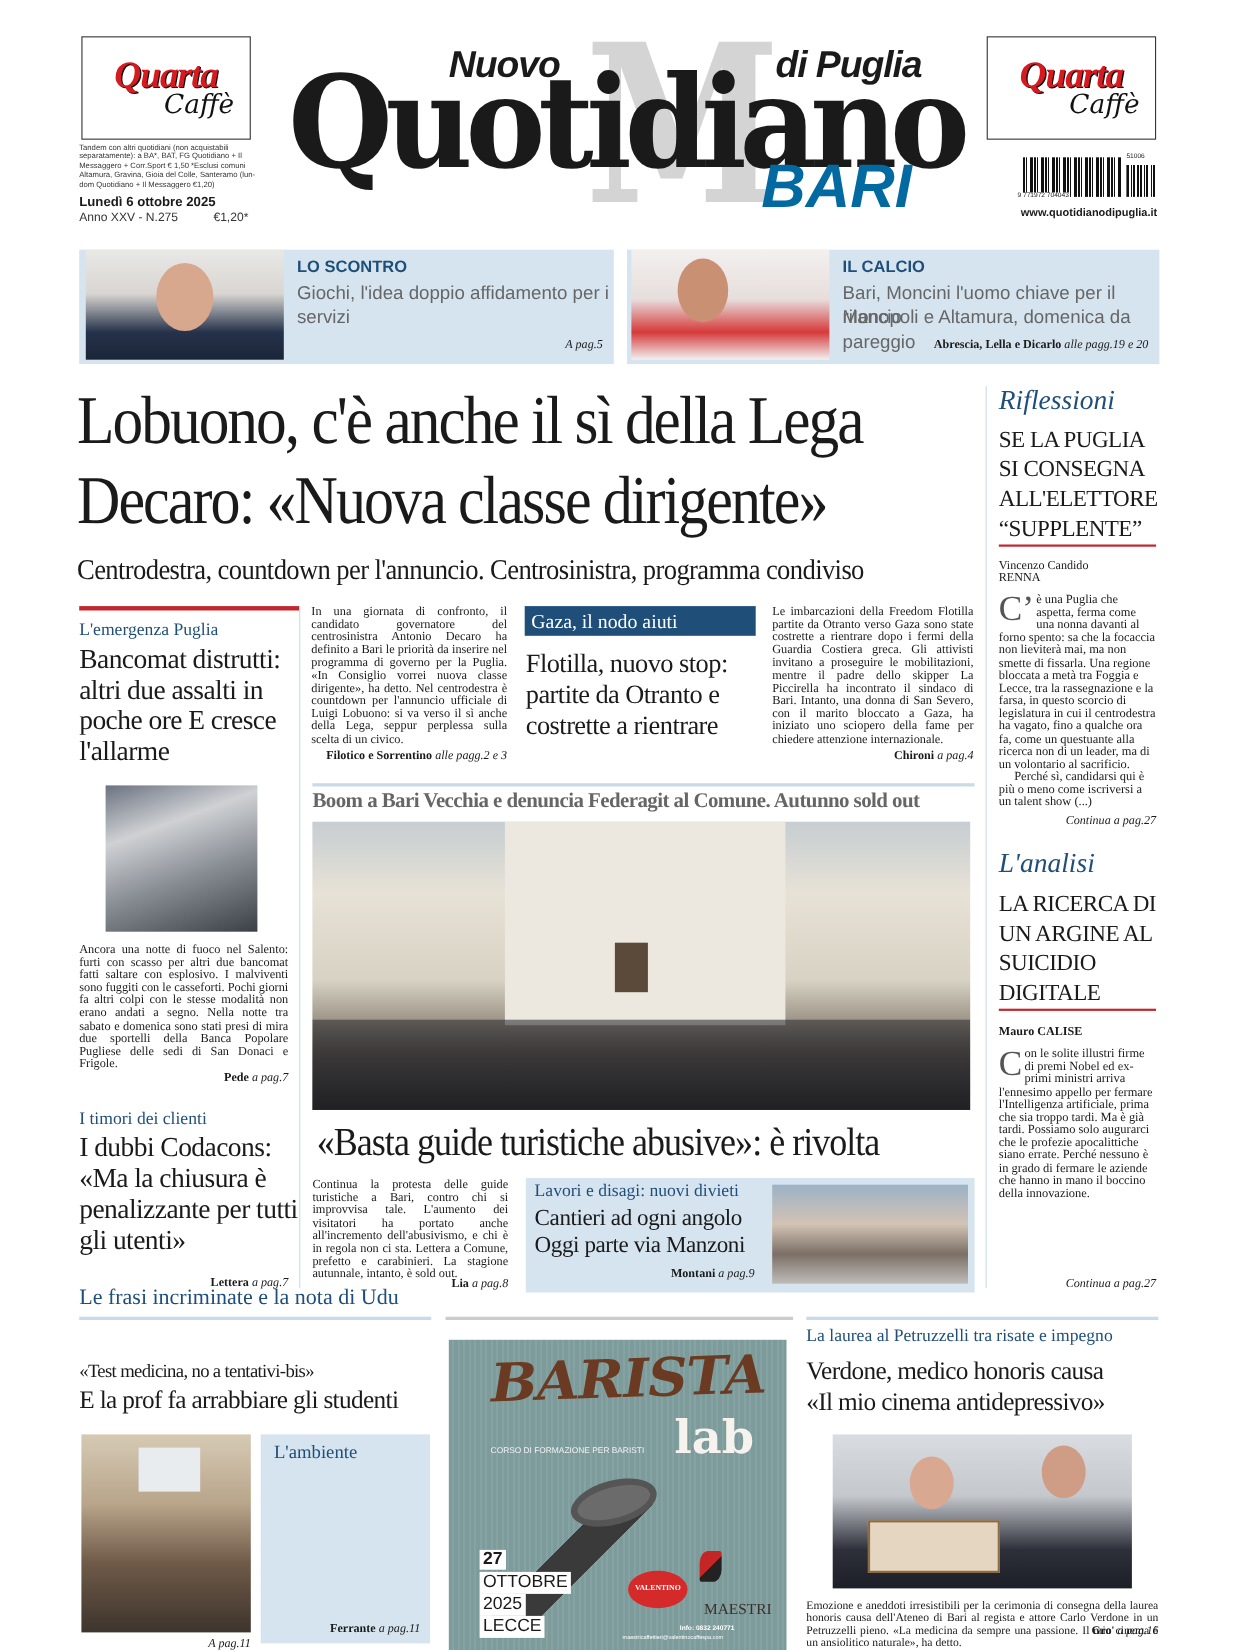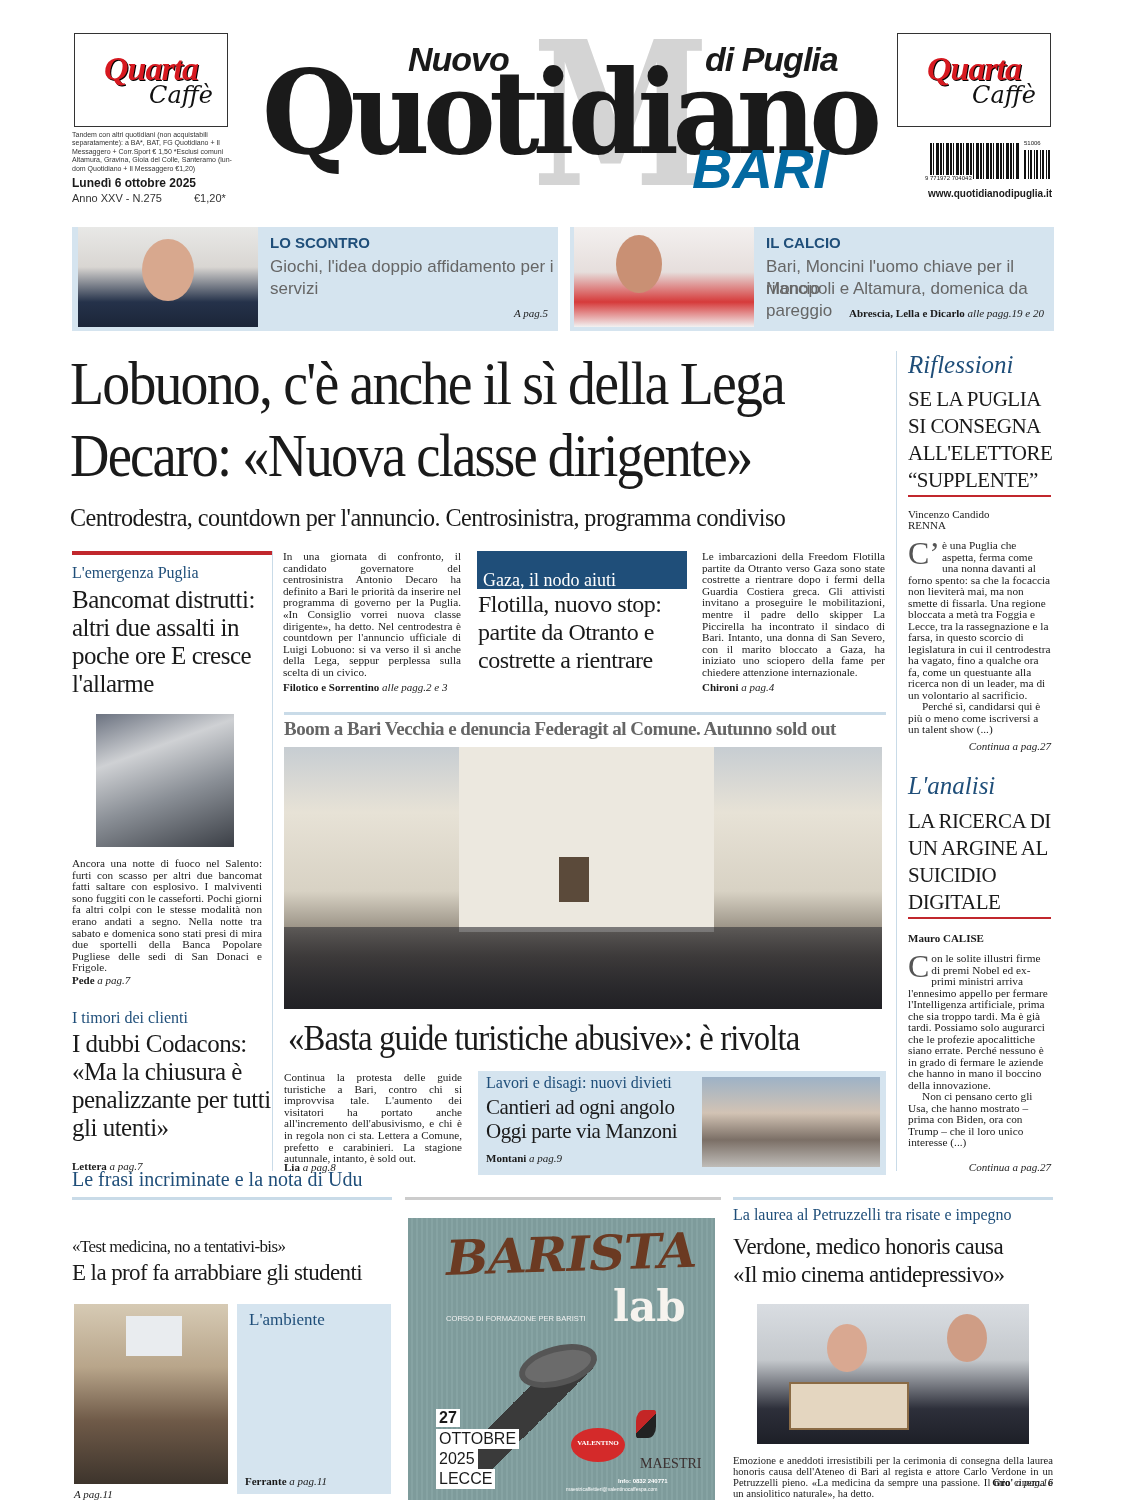--- a/index.html
+++ b/index.html
@@ -3,21 +3,21 @@
 <meta charset="utf-8">
 <style>
 *{box-sizing:border-box;margin:0;padding:0}
 body{width:1123px;height:1500px;background:#fff;position:relative;overflow:hidden;font-family:"Liberation Serif","DejaVu Serif",serif;color:#1a1a1a}
 .abs{position:absolute}
 .sans{font-family:"Liberation Sans","DejaVu Sans",sans-serif}
 .cond{font-family:"Liberation Sans Narrow","Liberation Sans",sans-serif}
 .blue{color:#1f4e79}
 .kicker{color:#1f4e79;font-size:16px}
 .body{font-size:11.2px;line-height:11.6px;text-align:justify;hyphens:auto}
-.ref{font-size:11px;text-align:left}
+.ref{font-size:11px;text-align:right}
 .ref b{font-weight:bold}
 .ref i{font-style:italic}
 
 .ad-box{border:1px solid #333;background:#fff;display:flex;flex-direction:column;align-items:center;justify-content:center}
 .quarta{font-family:"Liberation Serif",serif;font-weight:bold;font-style:italic;color:#d71920;font-size:34px;line-height:30px;text-shadow:1px 1px 0 #000;letter-spacing:-1px}
 .caffe{font-family:"DejaVu Serif",serif;font-style:italic;font-size:24px;line-height:22px;margin-left:60px;color:#111}
 .photo{background:#bbb;overflow:hidden}
 .lightblue{background:#d5e4ef}
 .rule-red{height:4px;background:#c1272d}
 .rule-blue{height:3px;background:#c9dbe8}
@@ -69,21 +69,21 @@
   <div class="abs ref" style="right:10px;top:80px"><b>Abrescia, Lella e Dicarlo</b> <i>alle pagg.19 e 20</i></div>
 </div>
 
 <div class="abs" style="left:70px;top:350px;font-size:62px;line-height:66px;letter-spacing:-2px;transform:scaleX(0.9);transform-origin:left;white-space:nowrap">Lobuono, c'è anche il sì della Lega</div>
 <div class="abs" style="left:70px;top:422px;font-size:62px;line-height:66px;letter-spacing:-2px;transform:scaleX(0.88);transform-origin:left;white-space:nowrap">Decaro: «Nuova classe dirigente»</div>
 <div class="abs" style="left:70px;top:502px;font-size:26px;line-height:32px;letter-spacing:-0.6px;white-space:nowrap;transform:scaleX(0.93);transform-origin:left">Centrodestra, countdown per l'annuncio. Centrosinistra, programma condiviso</div>
 
 <div class="abs body" style="left:283px;top:551px;width:178px">In una giornata di confronto, il candidato governatore del centrosinistra Antonio Decaro ha definito a Bari le priorità da inserire nel programma di governo per la Puglia. «In Consiglio vorrei nuova classe dirigente», ha detto. Nel centrodestra è countdown per l'annuncio ufficiale di Luigi Lobuono: si va verso il sì anche della Lega, seppur perplessa sulla scelta di un civico.</div>
 <div class="abs ref" style="left:283px;top:681px;width:178px"><b>Filotico e Sorrentino</b> <i>alle pagg.2 e 3</i></div>
 
-<div class="abs" style="left:477px;top:551px;width:210px;height:27px;background:#1f4e79;color:#fff;font-size:18px;padding:19px 6px">Gaza, il nodo aiuti</div>
+<div class="abs" style="left:477px;top:551px;width:210px;height:27px;background:#1f4e79;color:#fff;font-size:18px;padding:4px 6px">Gaza, il nodo aiuti</div>
 <div class="abs" style="left:478px;top:590px;width:215px;font-size:24px;line-height:28px;letter-spacing:-0.5px">Flotilla, nuovo stop: partite da Otranto e costrette a rientrare</div>
 <div class="abs body" style="left:702px;top:551px;width:183px">Le imbarcazioni della Freedom Flotilla partite da Otranto verso Gaza sono state costrette a rientrare dopo i fermi della Guardia Costiera greca. Gli attivisti invitano a proseguire le mobilitazioni, mentre il padre dello skipper La Piccirella ha incontrato il sindaco di Bari. Intanto, una donna di San Severo, con il marito bloccato a Gaza, ha iniziato uno sciopero della fame per chiedere attenzione internazionale.</div>
 <div class="abs ref" style="left:702px;top:681px;width:183px"><b>Chironi</b> <i>a pag.4</i></div>
 
 <div class="abs rule-red" style="left:72px;top:551px;width:200px"></div>
 <div class="abs" style="left:272px;top:551px;width:1px;height:620px;background:#c9dbe8"></div>
 <div class="abs kicker" style="left:72px;top:564px">L'emergenza Puglia</div>
 <div class="abs" style="left:72px;top:586px;width:200px;font-size:25px;line-height:28px;letter-spacing:-0.5px">Bancomat distrutti: altri due assalti in poche ore E cresce l'allarme</div>
 <div class="abs photo" style="left:96px;top:714px;width:138px;height:133px;background:linear-gradient(160deg,#6b7280 0,#cfd1d4 30%,#8a8f96 60%,#3b3f46 100%)"></div>
 <div class="abs body" style="left:72px;top:858px;width:190px">Ancora una notte di fuoco nel Salento: furti con scasso per altri due bancomat fatti saltare con esplosivo. I malviventi sono fuggiti con le casseforti. Pochi giorni fa altri colpi con le stesse modalità non erano andati a segno. Nella notte tra sabato e domenica sono stati presi di mira due sportelli della Banca Popolare Pugliese delle sedi di San Donaci e Frigole.</div>
@@ -126,21 +126,20 @@
 </div>
 <div class="abs" style="left:908px;top:740px;width:143px;text-align:right;font-size:11px;font-style:italic">Continua a pag.27</div>
 
 <div class="abs" style="left:908px;top:772px;font-size:25px;font-style:italic;color:#1f4e79">L'analisi</div>
 <div class="abs" style="left:908px;top:808px;width:145px;font-size:21px;line-height:27px;letter-spacing:-0.5px">LA RICERCA DI UN ARGINE AL SUICIDIO DIGITALE</div>
 <div class="abs rule-red" style="left:908px;top:917px;width:143px;height:2px"></div>
 <div class="abs" style="left:908px;top:932px;font-size:11px;font-weight:bold"><span>Mauro</span> <span>CALISE</span></div>
 <div class="abs" style="left:908px;top:953px;width:143px;font-size:11.3px;line-height:11.5px">
   <span style="float:left;font-size:32px;line-height:26px;color:#555;margin-right:2px">C</span>
   <span>on le solite illustri firme di premi Nobel ed ex-primi ministri arriva l'ennesimo appello per fermare l'Intelligenza artificiale, prima che sia troppo tardi. Ma è già tardi. Possiamo solo augurarci che le profezie apocalittiche siano errate. Perché nessuno è in grado di fermare le aziende che hanno in mano il boccino della innovazione.</span>
-  <div style="text-indent:14px">Non ci pensano certo gli Usa, che hanno mostrato – prima con Biden, ora con Trump – che il loro unico interesse (...)</div>
 </div>
 <div class="abs" style="left:908px;top:1161px;width:143px;text-align:right;font-size:11px;font-style:italic">Continua a pag.27</div>
 
 <div class="abs rule-blue" style="left:72px;top:1197px;width:320px"></div>
 <div class="abs rule-blue" style="left:405px;top:1197px;width:316px;background:#ccc"></div>
 <div class="abs rule-blue" style="left:733px;top:1197px;width:320px"></div>
 
 <div class="abs kicker" style="left:72px;top:1168px;font-size:20px">Le frasi incriminate e la nota di Udu</div>
 <div class="abs" style="left:72px;top:1234px;font-size:17px;line-height:26px;letter-spacing:-0.6px;white-space:nowrap">«Test medicina, no a tentativi-bis»</div>
 <div class="abs" style="left:72px;top:1260px;font-size:23px;line-height:26px;letter-spacing:-0.6px;white-space:nowrap">E la prof fa arrabbiare gli studenti</div>

